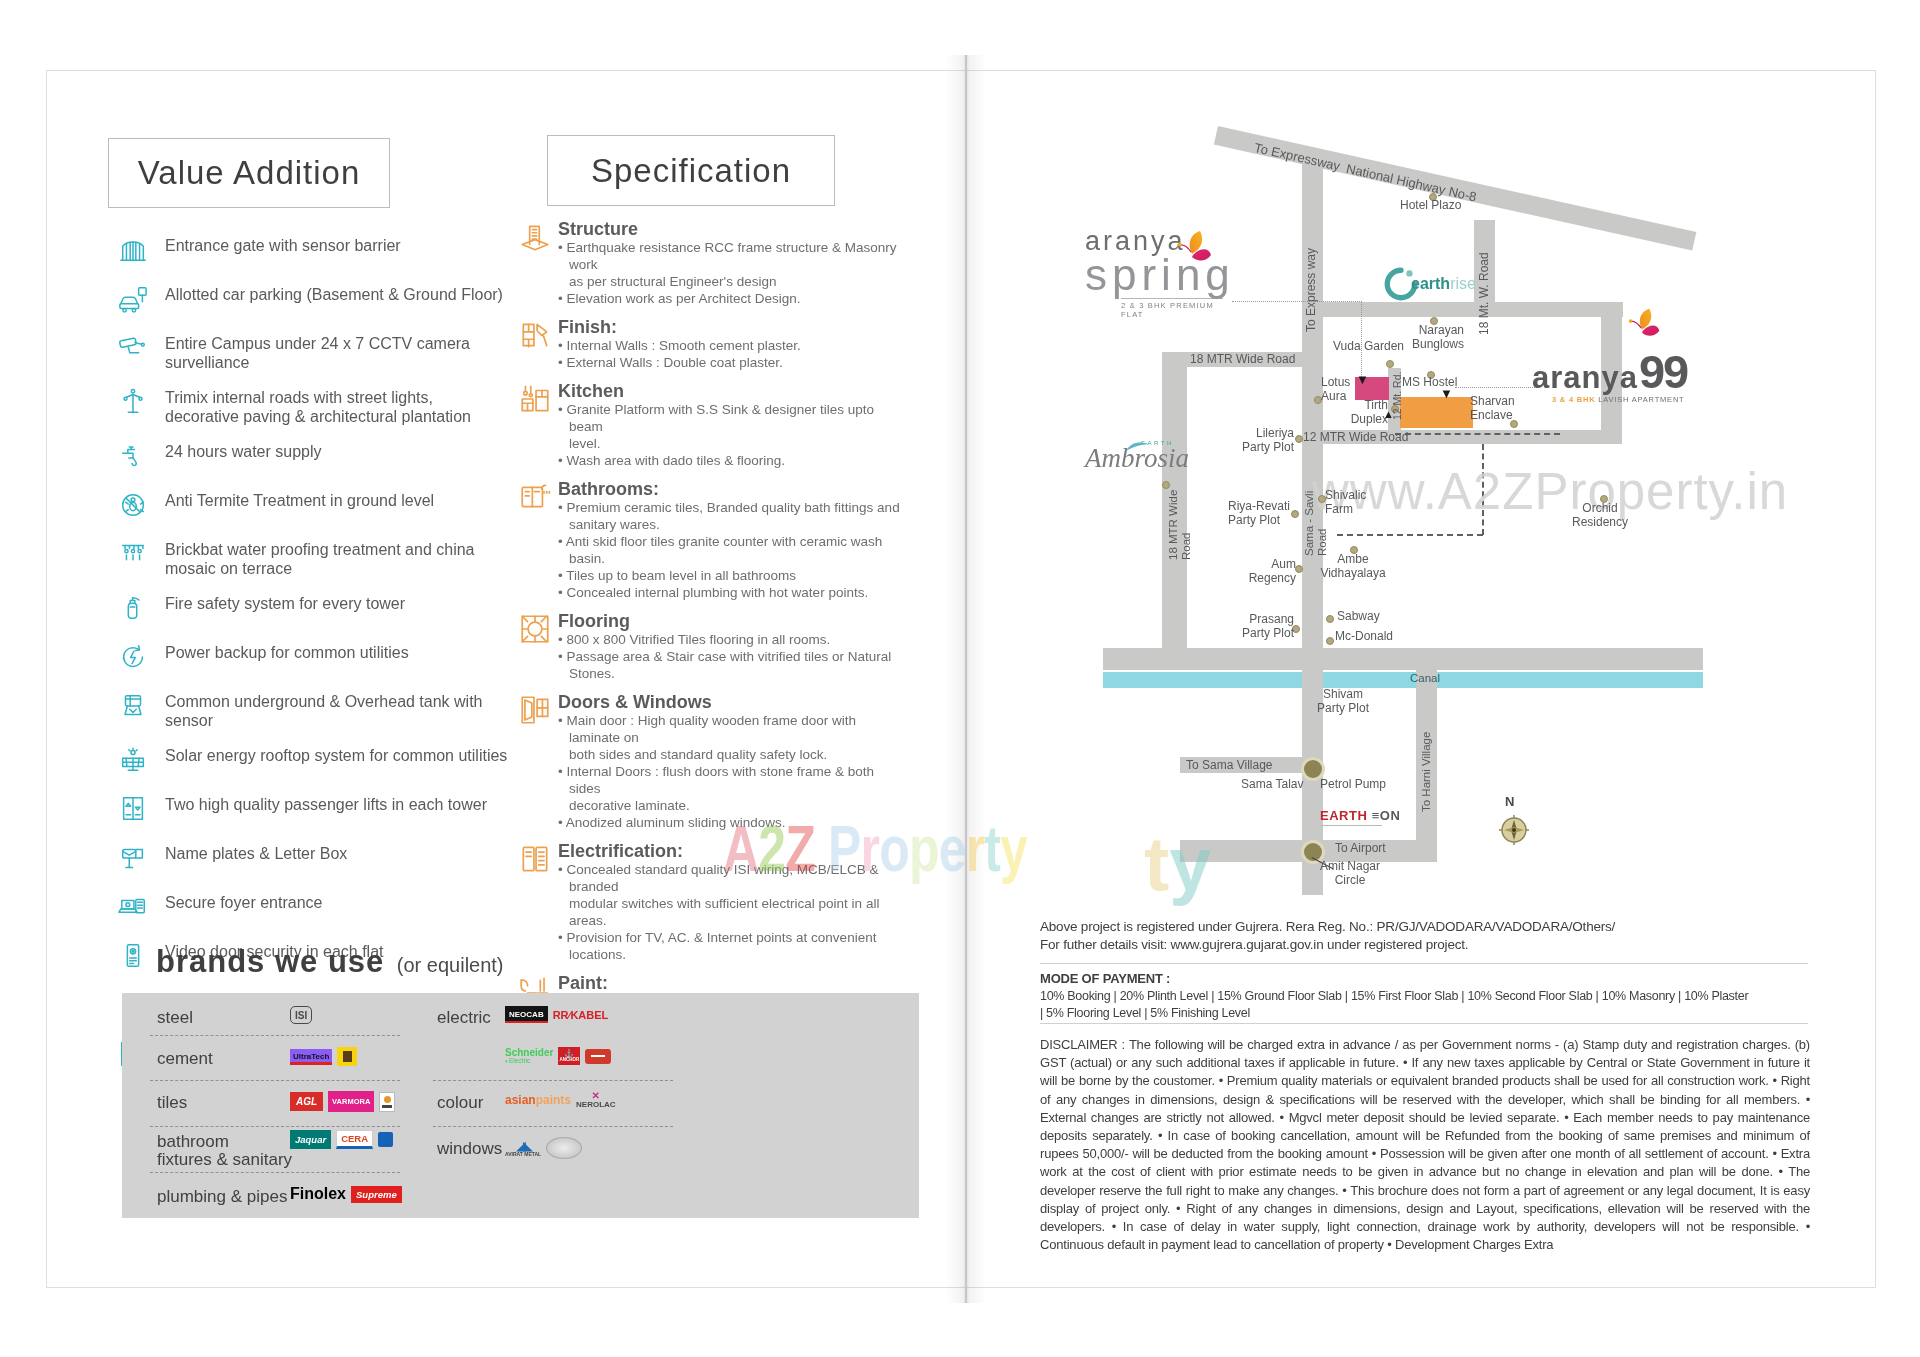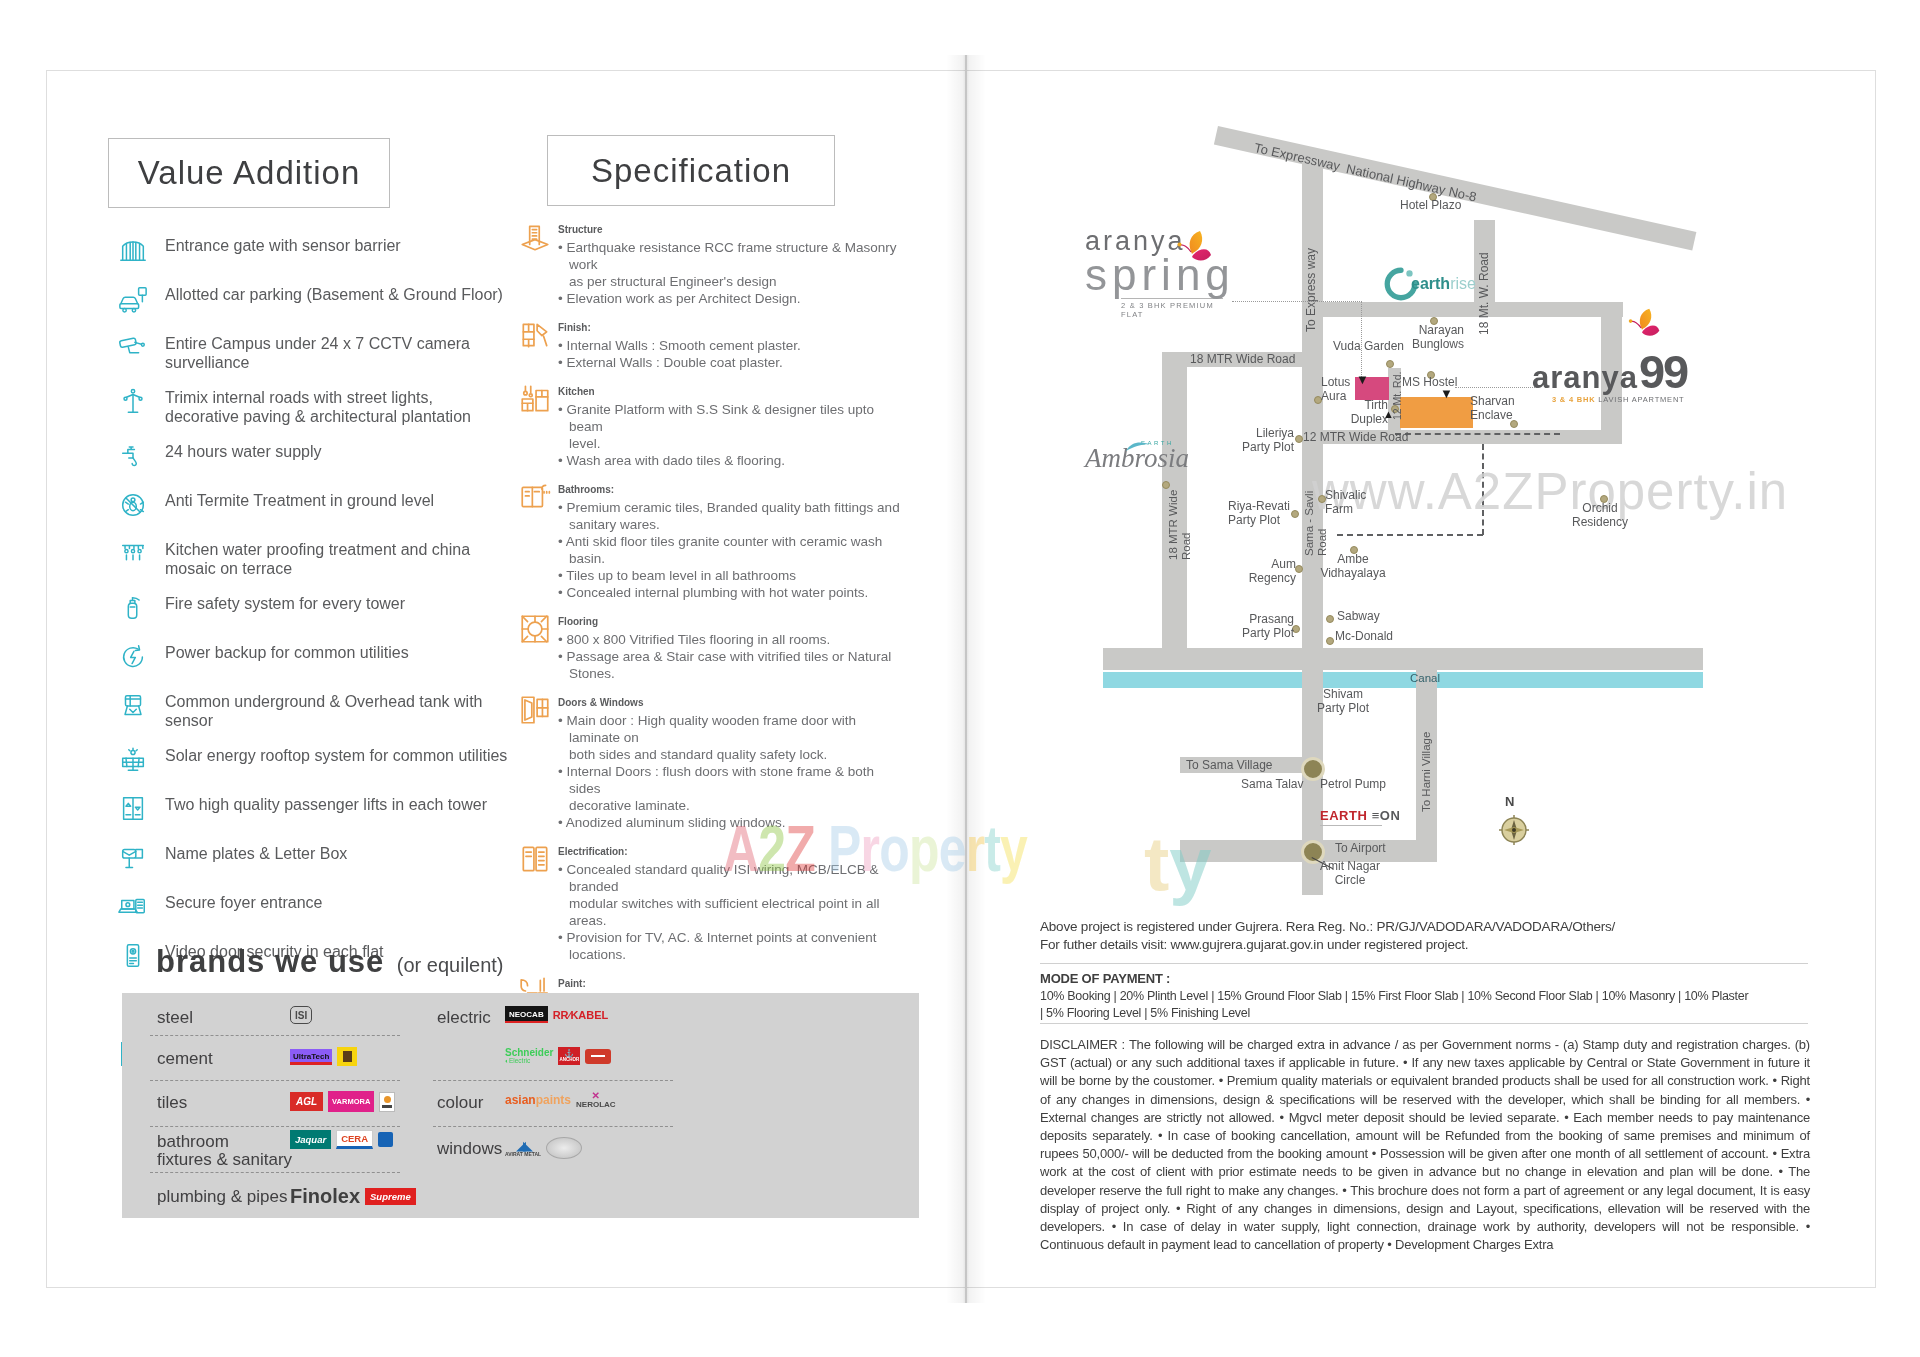--- a/index.html
+++ b/index.html
@@ -17,21 +17,21 @@
   
   #va-list{position:absolute;left:118px;top:237px;width:420px;}
   .va-item{display:flex;margin-bottom:17px;}
   .va-icon{flex:0 0 30px;margin-right:17px;margin-top:-2px;}
   .va-text{font-size:16px;line-height:18.5px;color:#595a5c;white-space:pre-line;width:352px;}
   
   #spec-list{position:absolute;left:518px;top:220px;width:420px;}
   .spec-sec{display:flex;margin-bottom:11px;}
   .spec-icon{flex:0 0 34px;margin-right:6px;margin-top:0px;}
   .spec-body{width:345px;}
-  .spec-h{font-size:10px;font-weight:bold;color:#5a5b5d;line-height:19px;}
+  .spec-h{font-size:18px;font-weight:bold;color:#5a5b5d;line-height:19px;}
   .sb{font-size:13.5px;line-height:17px;color:#6d6e71;padding-left:11px;text-indent:-11px;white-space:pre-line;}
   
   #brands-head{position:absolute;left:156px;top:944px;}
   #brands-head .bh1{font-size:31px;font-weight:bold;color:#3f4041;letter-spacing:1px;}
   #brands-head .bh2{font-size:20px;color:#4a4b4d;margin-left:8px;}
   #brands-panel{position:absolute;left:122px;top:993px;width:797px;height:225px;background:#d2d2d2;}
   .brand-label{position:absolute;font-size:17px;color:#414042;line-height:18px;white-space:pre-line;}
   .logo-row{position:absolute;display:flex;align-items:center;gap:5px;}
   .bsep{position:absolute;border-top:1.5px dashed #909090;}
   .chip{display:inline-flex;align-items:center;justify-content:center;white-space:nowrap;}
@@ -145,21 +145,21 @@
       <span class="va-text">Anti Termite Treatment in ground level</span>
     </div>
     <div class="va-item">
       <span class="va-icon"><svg viewBox="0 0 32 32" width="30" height="30" fill="none" stroke="#2fb3c7" stroke-width="1.6" stroke-linecap="round" stroke-linejoin="round">
           <path d="M5 7h22M7.5 7v3m4.7-3v3m4.8-3v3m4.7-3v3m4.8-3v3"></path>
           <circle cx="9" cy="13" r="1.7"></circle>
           <circle cx="16" cy="13" r="1.7"></circle>
           <circle cx="23" cy="13" r="1.7"></circle>
           <path d="M9 17v5m7-5v5m7-5v5"></path>
         </svg></span>
-      <span class="va-text">Kitchen water proofing treatment and china
+      <span class="va-text">Brickbat water proofing treatment and china
 mosaic on terrace</span>
     </div>
     <div class="va-item">
       <span class="va-icon"><svg viewBox="0 0 32 32" width="30" height="30" fill="none" stroke="#2fb3c7" stroke-width="1.6" stroke-linecap="round" stroke-linejoin="round">
           <rect x="11" y="11" width="9" height="16" rx="3.5"></rect>
           <path d="M13 11V8h5v3m-2.5-3V5"></path>
           <path d="M15.5 5c3 0 5.5 1 7 2.5"></path>
           <path d="M13 15h5"></path>
         </svg></span>
       <span class="va-text">Fire safety system for every tower</span>
@@ -398,21 +398,21 @@
     </div>
     <div class="brand-label" style="left: 35px; top: 140px;">bathroom
 fixtures &amp; sanitary</div>
     <div class="logo-row" style="left: 168px; top: 137px;">
       <span class="chip" style="background:#007a72;color:#fff;font-size:9.5px;font-weight:bold;font-style:italic;padding:4px 5px;">Jaquar</span>
       <span class="chip" style="background:#fff;border:1px solid #ccc;color:#d42;font-size:9.5px;font-weight:bold;padding:2px 4px;border-bottom:3px solid #1663b5;">CERA</span>
       <span class="chip" style="background:#1663b5;width:15px;height:15px;border-radius:2px;"></span>
     </div>
     <div class="brand-label" style="left: 35px; top: 195px;">plumbing &amp; pipes</div>
     <div class="logo-row" style="left: 168px; top: 192px;">
-      <span class="chip" style="color:#404040;font-size:20px;font-weight:bold;">Finolex</span>
+      <span class="chip" style="color:#000000;font-size:16px;font-weight:bold;">Finolex</span>
       <span class="chip" style="background:#e0201f;color:#fff;font-size:9.5px;font-weight:bold;font-style:italic;padding:3px 5px;">Supreme</span>
     </div>
     <div class="brand-label" style="left: 315px; top: 16px;">electric</div>
     <div class="logo-row" style="left: 383px; top: 13px;">
       <span class="chip" style="background:#141414;color:#fff;font-size:8px;font-weight:bold;padding:4px 4px 2px;border-bottom:2px solid #d22;">NEOCAB</span>
       <span class="chip" style="color:#d42027;font-size:11px;font-weight:bold;">RR∕KABEL</span>
     </div>
     <div class="logo-row" style="left: 383px; top: 54px;">
       <span class="chip" style="flex-direction:column;align-items:flex-start;color:#3dcd58;line-height:1;">
         <span style="font-size:10px;font-weight:bold;">Schneider</span>

